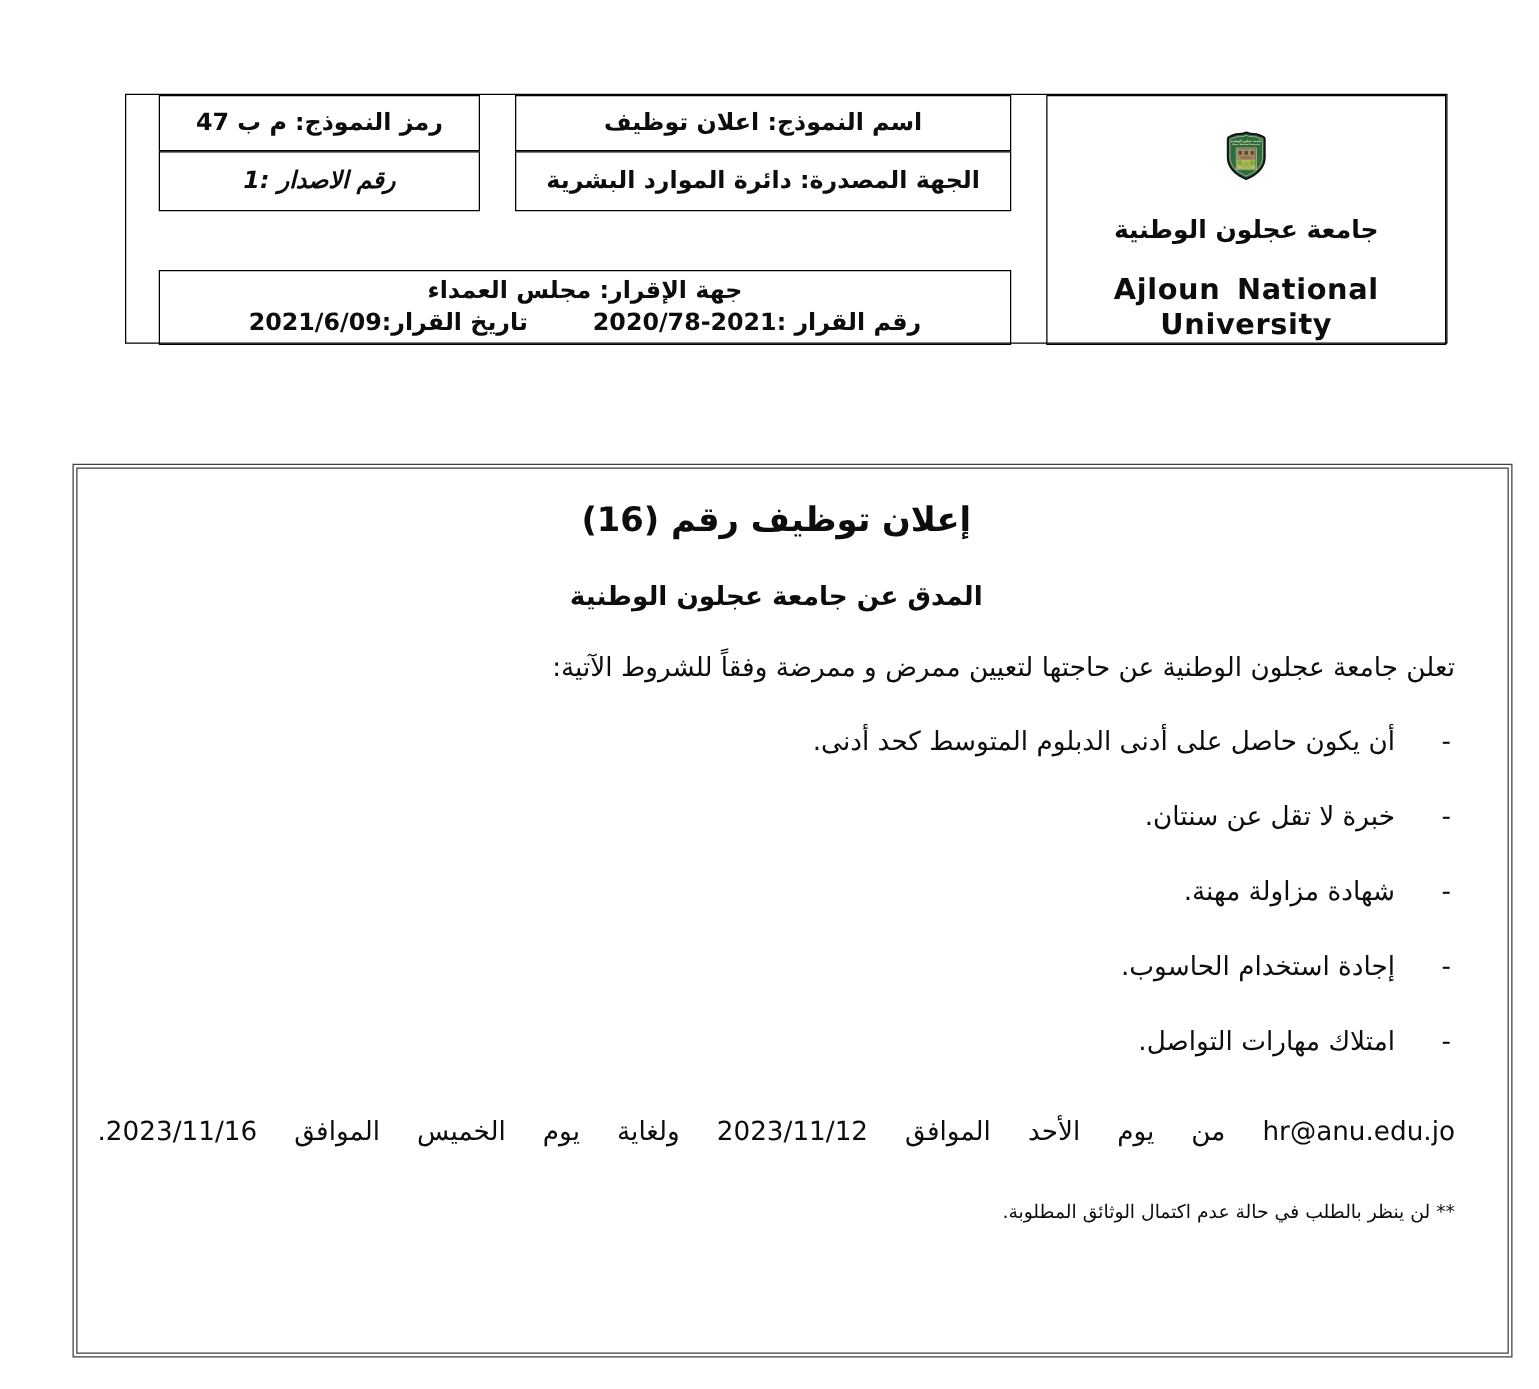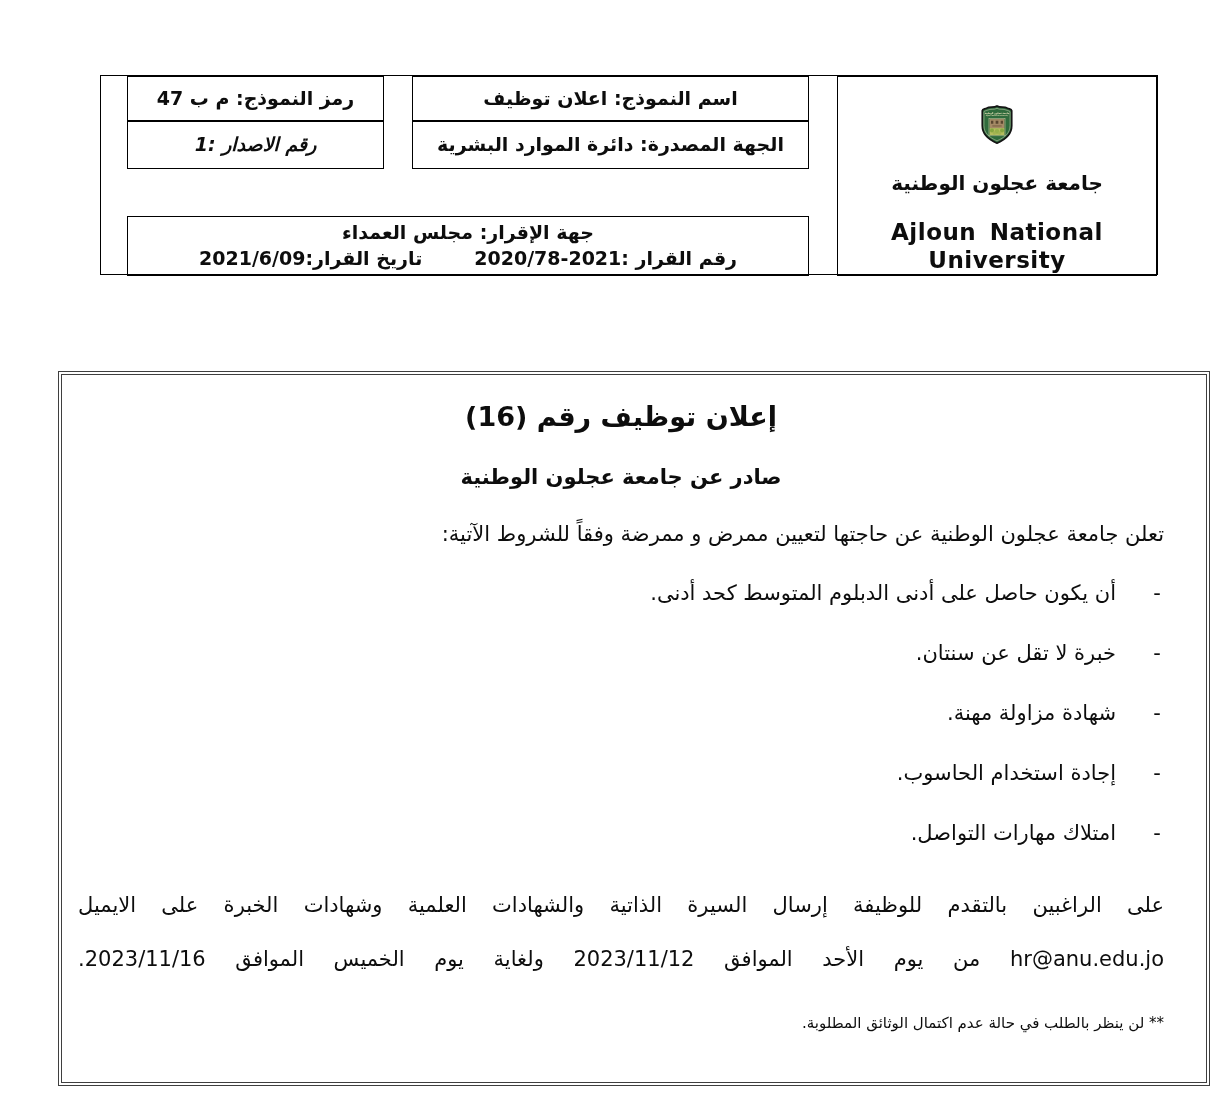--- a/index.html
+++ b/index.html
@@ -171,21 +171,21 @@
       <div>جهة الإقرار: مجلس العمداء</div>
       <div class="decision-row">
         <span>رقم القرار :2021-2020/78</span>
         <span>تاريخ القرار:2021/6/09</span>
       </div>
     </div>
   </div>
 
   <div class="announce-box">
     <h1 class="a-title">إعلان توظيف رقم (16)</h1>
-    <h2 class="a-subtitle">صادر عن جامعة عجلون الوطنية</h2>
+    <h2 class="a-subtitle">المدق عن جامعة عجلون الوطنية</h2>
     <p class="a-intro">تعلن جامعة عجلون الوطنية عن حاجتها لتعيين ممرض و ممرضة وفقاً للشروط الآتية:</p>
 
     <div class="bullets">
       <div class="bullet">
         <span class="dash">-</span>
         <span class="btext">أن يكون حاصل على أدنى الدبلوم المتوسط كحد أدنى.</span>
       </div>
       <div class="bullet">
         <span class="dash">-</span>
         <span class="btext">خبرة لا تقل عن سنتان.</span>
@@ -198,20 +198,19 @@
         <span class="dash">-</span>
         <span class="btext">إجادة استخدام الحاسوب.</span>
       </div>
       <div class="bullet">
         <span class="dash">-</span>
         <span class="btext">امتلاك مهارات التواصل.</span>
       </div>
     </div>
 
     <div class="apply">
-      <div class="apply-line">على الراغبين بالتقدم للوظيفة إرسال السيرة الذاتية والشهادات العلمية وشهادات الخبرة على الايميل</div>
       <div class="apply-line">hr@anu.edu.jo من يوم الأحد الموافق 2023/11/12 ولغاية يوم الخميس الموافق 2023/11/16.</div>
     </div>
 
     <p class="a-note">** لن ينظر بالطلب في حالة عدم اكتمال الوثائق المطلوبة.</p>
   </div>
 
 </div>
 
 </body></html>

